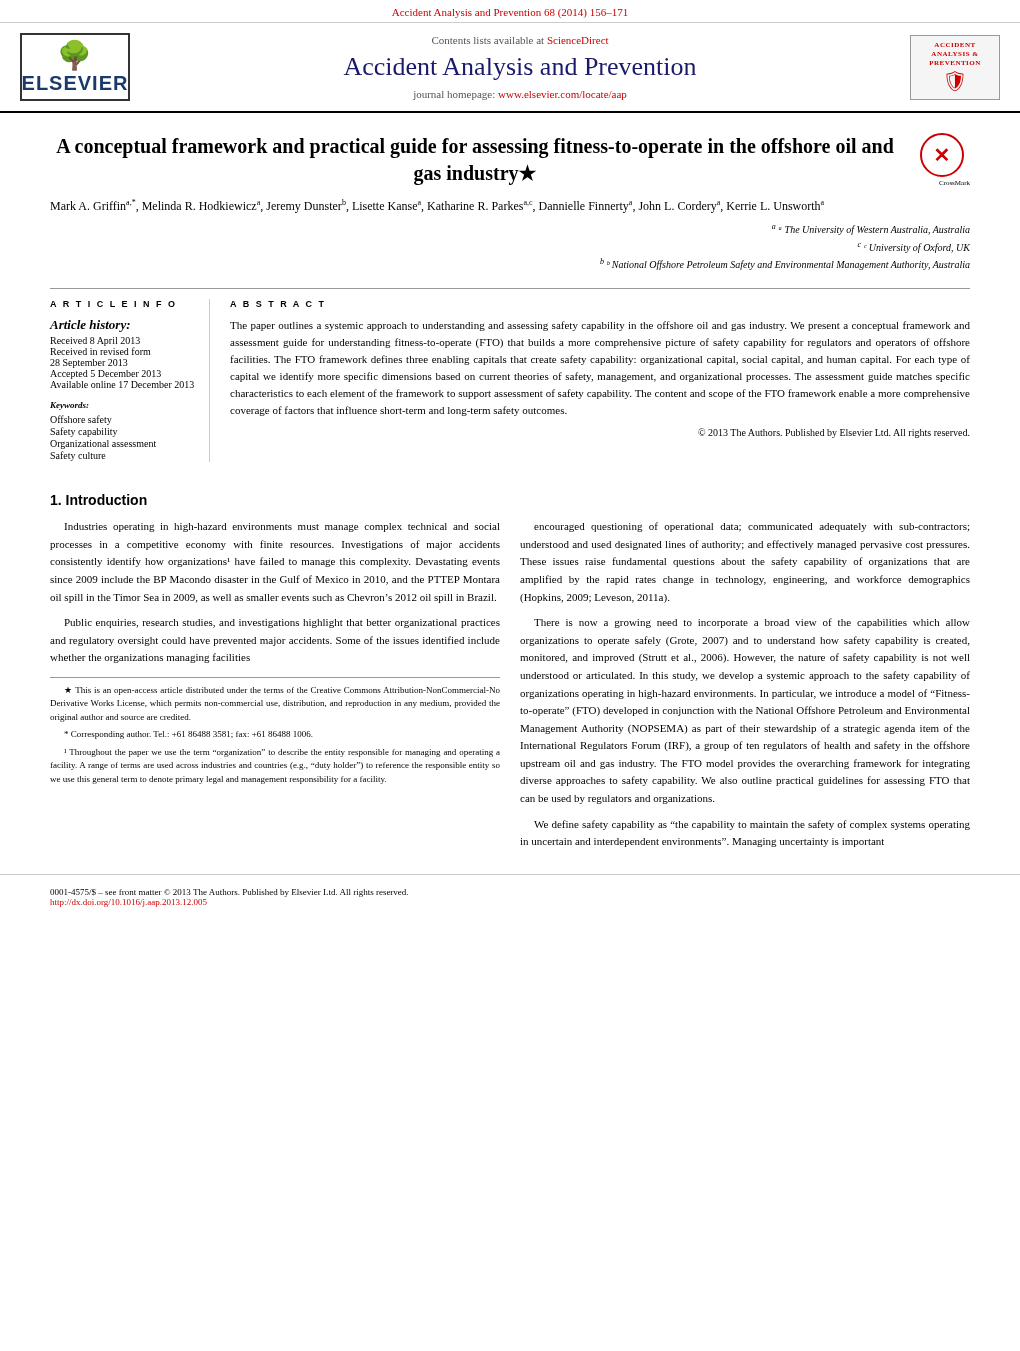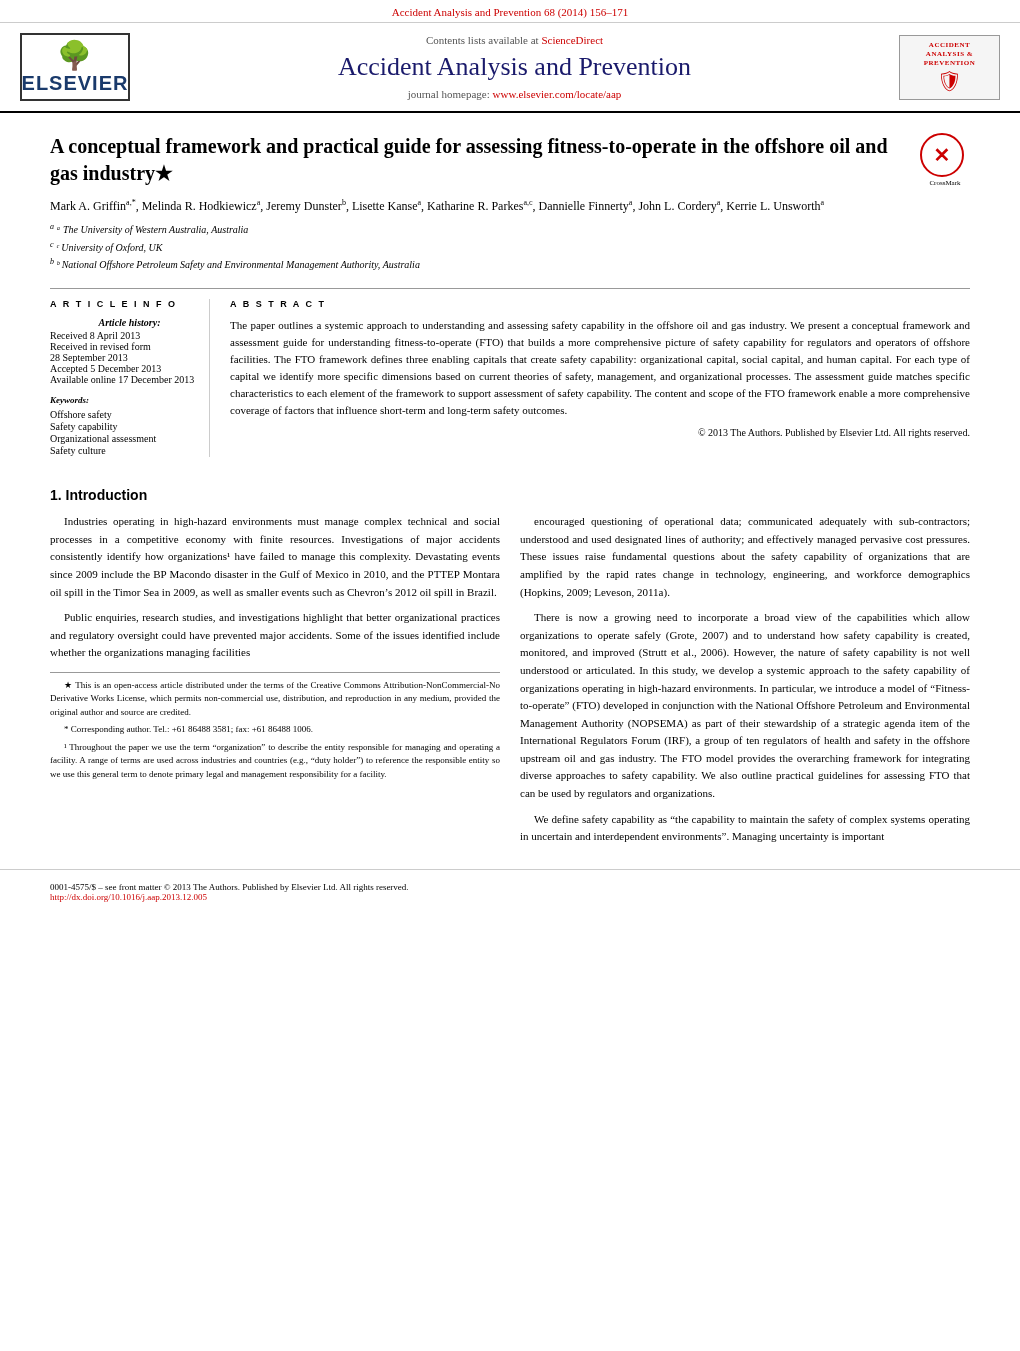--- a/index.html
+++ b/index.html
@@ -69,21 +69,21 @@
     }
     .homepage-line {
       font-size: 11px;
       color: #555;
     }
     .homepage-link {
       color: #c00;
       text-decoration: none;
     }
     .logo-right {
-      width: 101px;
+      width: 90px;
       flex-shrink: 0;
     }
     .journal-badge {
       border: 1px solid #999;
       padding: 4px;
       font-size: 8px;
       text-align: center;
       background: #f5f5f5;
     }
     .badge-title {
@@ -109,20 +109,21 @@
       justify-content: space-between;
       margin-bottom: 10px;
     }
     .article-title {
       font-size: 20px;
       font-family: 'Times New Roman', Times, serif;
       font-weight: bold;
       color: #000;
       line-height: 1.35;
       flex: 1;
+      text-align: center;
     }
     .crossmark {
       width: 50px;
       flex-shrink: 0;
       margin-left: 20px;
     }
     .crossmark-badge {
       width: 44px;
       height: 44px;
       border: 2px solid #c00;
@@ -142,20 +143,21 @@
     }
     .affiliations {
       font-size: 10px;
       color: #000;
       font-style: italic;
       margin-bottom: 15px;
       line-height: 1.6;
     }
     .aff-line {
       display: block;
+      text-align: right;
     }
 
     .two-col {
       display: flex;
       gap: 20px;
       margin-top: 10px;
       border-top: 1px solid #999;
       padding-top: 10px;
     }
     .article-info {
@@ -165,27 +167,26 @@
     }
     .section-heading {
       font-size: 9px;
       letter-spacing: 2px;
       text-transform: uppercase;
       font-family: Arial, sans-serif;
       margin-bottom: 8px;
       font-weight: bold;
     }
     .info-label {
-      font-size: 10px;
+      font-size: 13px;
       font-style: italic;
       font-weight: bold;
       display: block;
       margin-top: 6px;
       margin-bottom: 2px;
-      text-align: center;
     }
     .info-date {
       font-size: 10px;
       display: block;
     }
     .keywords-label {
       font-size: 9px;
       font-style: italic;
       font-weight: bold;
       display: block;
@@ -298,21 +299,21 @@
     </div>
   </div>
 </div>
 
 <div class="article-area">
 
   <div class="article-title-row">
     <h1 class="article-title">A conceptual framework and practical guide for assessing fitness-to-operate in the offshore oil and gas industry★</h1>
     <div class="crossmark">
       <div class="crossmark-badge">✕</div>
-      <div style="font-size:7px;text-align:center;margin-top:2px;">CrossMark</div>
+      <div style="font-size:7px;text-align:right;margin-top:2px;">CrossMark</div>
     </div>
   </div>
 
   <div class="authors">
     Mark A. Griffin<sup>a,*</sup>, Melinda R. Hodkiewicz<sup>a</sup>, Jeremy Dunster<sup>b</sup>, Lisette Kanse<sup>a</sup>,
     Katharine R. Parkes<sup>a,c</sup>, Dannielle Finnerty<sup>a</sup>, John L. Cordery<sup>a</sup>, Kerrie L. Unsworth<sup>a</sup>
   </div>
 
   <div class="affiliations">
     <span class="aff-line"><sup>a</sup> <span>ᵃ The University of Western Australia, Australia</span></span>

